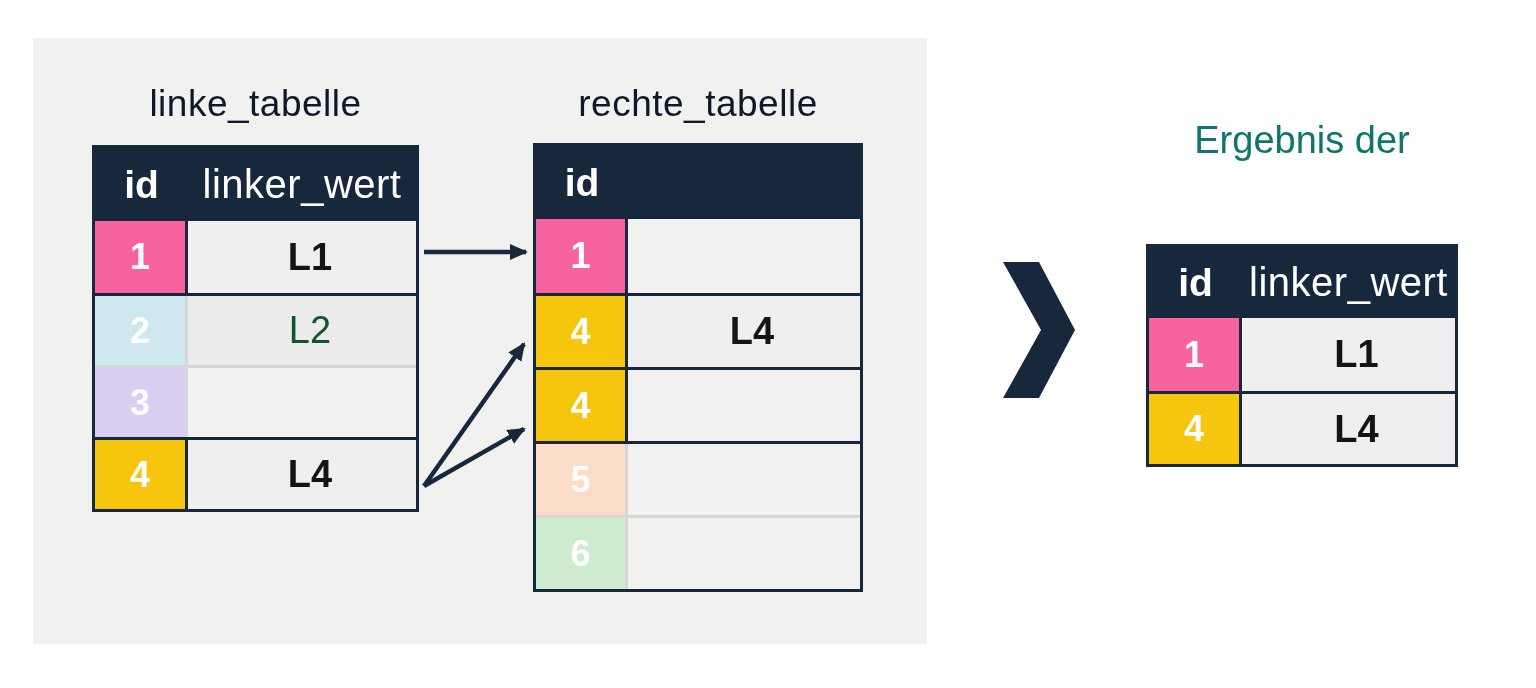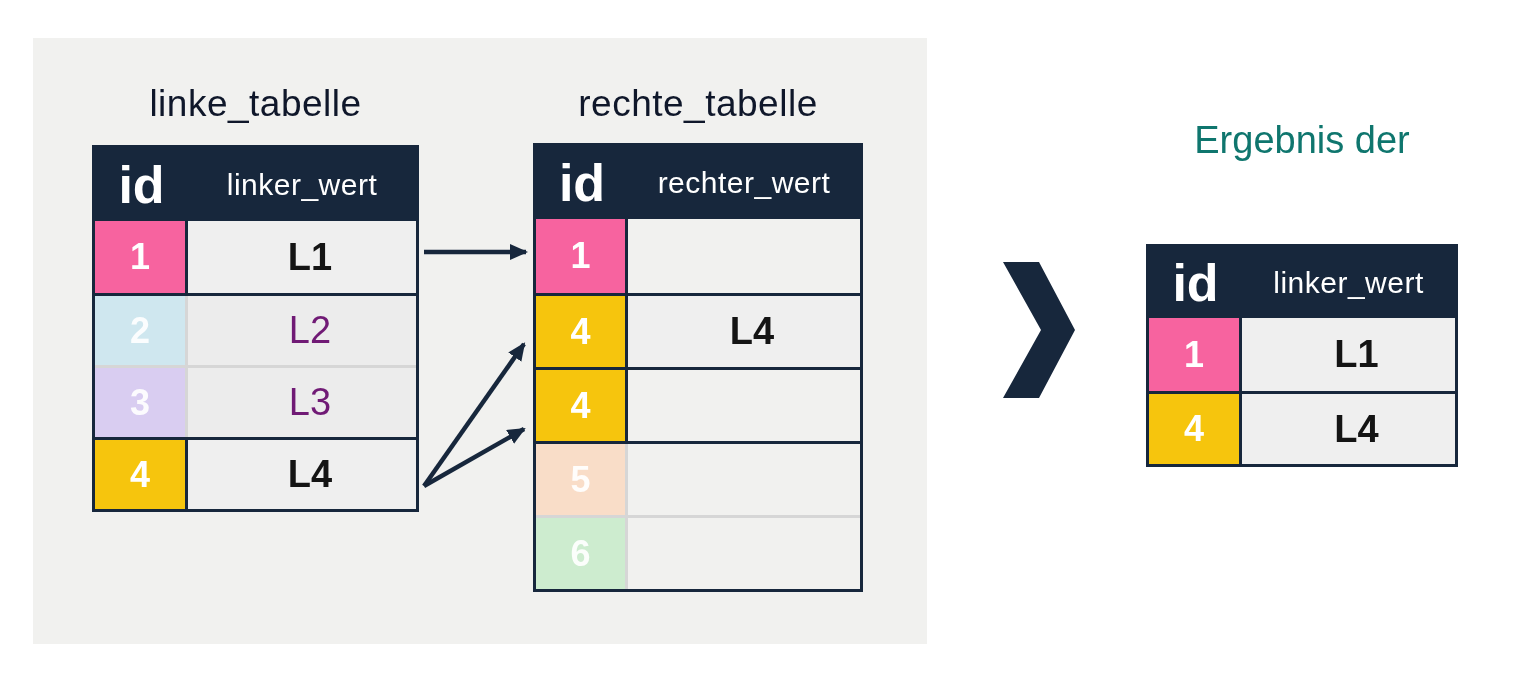--- a/index.html
+++ b/index.html
@@ -48,29 +48,29 @@
     display: flex;
     align-items: center;
     background: #17273c;
     color: #ffffff;
   }
   #left-table .thead, #right-table .thead { height: 73px; }
   #result-table .thead { height: 71px; }
 
   .th-id {
     text-align: center;
-    font-size: 52px;
+    font-size: 39px;
     font-weight: 700;
   }
   #left-table .th-id, #result-table .th-id { width: 93px; }
   #right-table .th-id { width: 92px; }
   .th-val {
     flex: 1;
     text-align: center;
-    font-size: 30px;
+    font-size: 40px;
     font-weight: 400;
     letter-spacing: 0.5px;
   }
 
   .row {
     display: flex;
     box-sizing: border-box;
   }
   #left-table .row   { height: 72px; }
   #right-table .row  { height: 74px; }
@@ -93,21 +93,21 @@
     flex: 1;
     display: flex;
     align-items: center;
     justify-content: center;
     font-size: 38px;
     font-weight: 700;
     color: #141414;
     background: #efefef;
     padding-left: 16px;
   }
-  .row.faded .cell-val { color: #701a75; background: #ececec; font-weight: 400; }
+  .row.faded .cell-val { color: #14532d; background: #ececec; font-weight: 400; }
   .row.faded .cell-id  { color: rgba(255,255,255,0.92); }
 
   .overlay {
     position: absolute;
     left: 0; top: 0;
     width: 1536px; height: 688px;
     pointer-events: none;
   }
 </style>
 </head>
@@ -132,33 +132,31 @@
       <div class="row active">
         <div class="cell-id" style="background: rgb(247, 99, 159); border-right-color: rgb(23, 39, 60);">1</div>
         <div class="cell-val">L1</div>
       </div>
       <div class="row faded" style="border-top: 3px solid rgb(23, 39, 60);">
         <div class="cell-id" style="background: rgb(207, 231, 239); border-right-color: rgb(214, 214, 214);">2</div>
         <div class="cell-val">L2</div>
       </div>
       <div class="row faded" style="border-top: 3px solid rgb(214, 214, 214);">
         <div class="cell-id" style="background: rgb(217, 205, 241); border-right-color: rgb(214, 214, 214);">3</div>
-        <div class="cell-val">L3</div>
       </div>
       <div class="row active" style="border-top: 3px solid rgb(23, 39, 60);">
         <div class="cell-id" style="background: rgb(246, 197, 13); border-right-color: rgb(23, 39, 60);">4</div>
         <div class="cell-val">L4</div>
       </div>
     </div>
 </div>
 
 <div class="tbl" id="right-table">
   <div class="thead">
     <span class="th-id">id</span>
-    <span class="th-val">rechter_wert</span>
   </div>
   <div class="tbody">
       <div class="row active">
         <div class="cell-id" style="background: rgb(247, 99, 159); border-right-color: rgb(23, 39, 60);">1</div>
       </div>
       <div class="row active" style="border-top: 3px solid rgb(23, 39, 60);">
         <div class="cell-id" style="background: rgb(246, 197, 13); border-right-color: rgb(23, 39, 60);">4</div>
         <div class="cell-val">L4</div>
       </div>
       <div class="row active" style="border-top: 3px solid rgb(23, 39, 60);">

